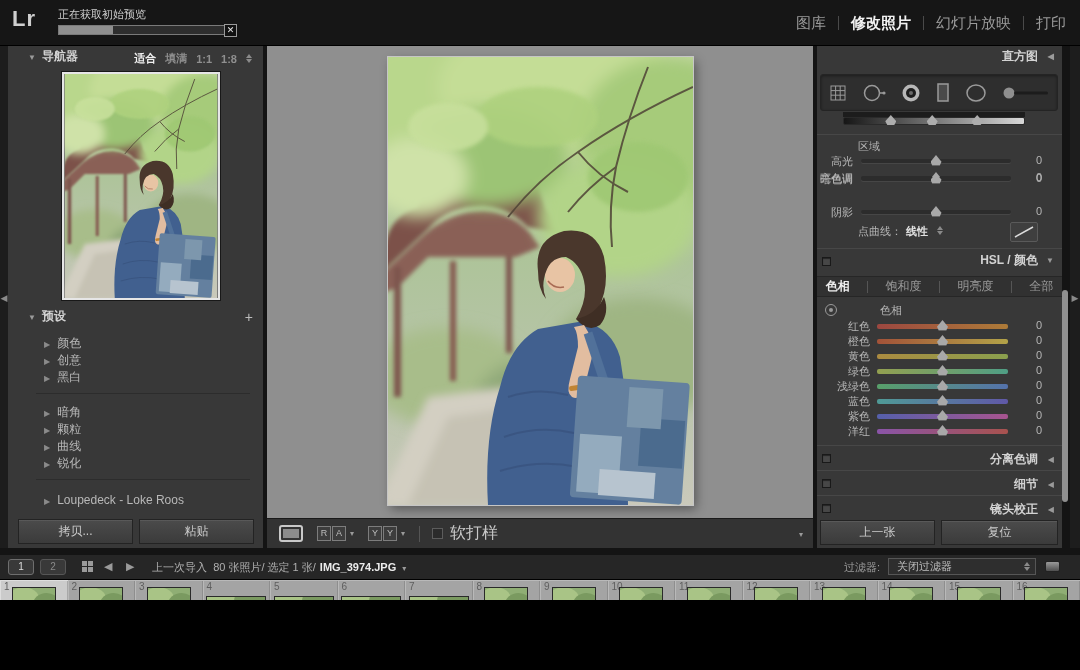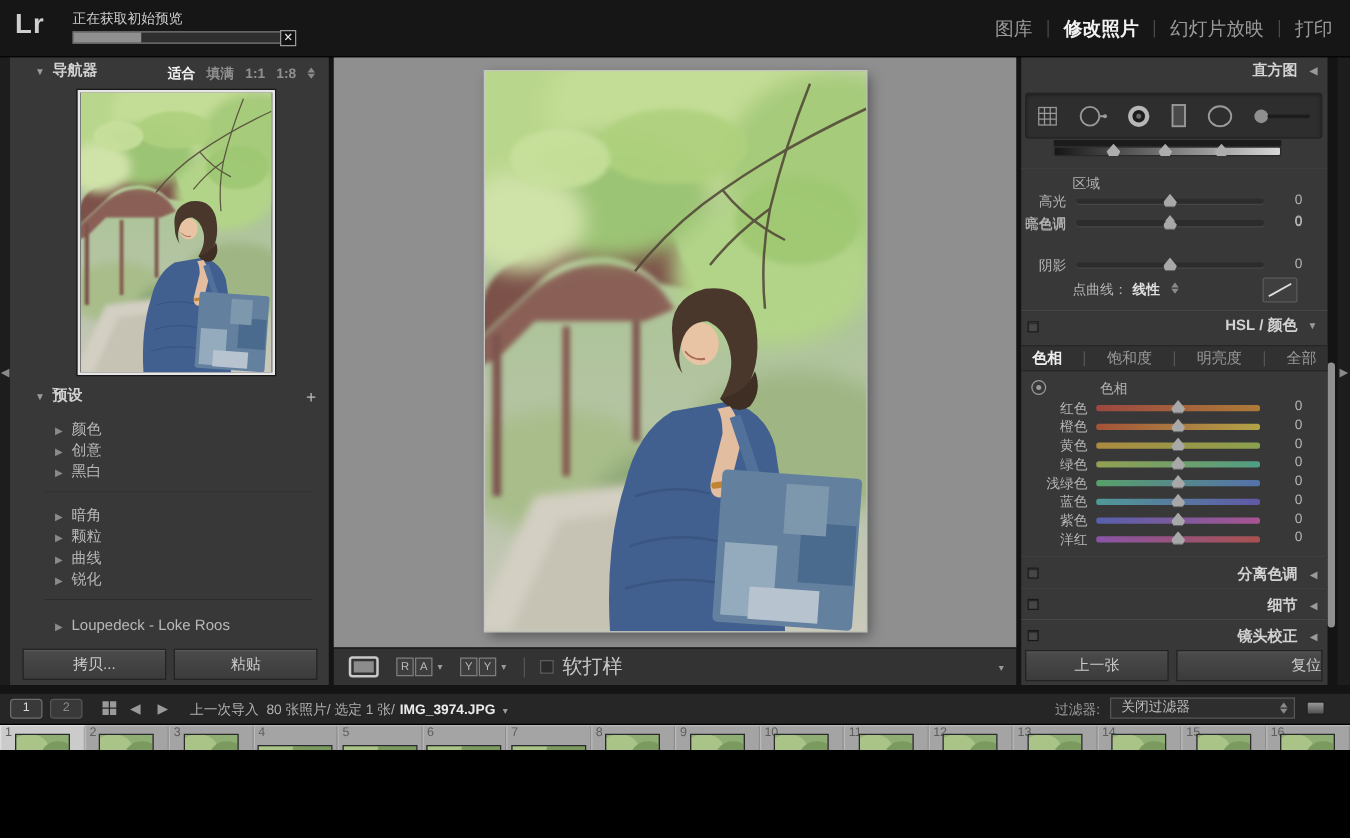--- a/index.html
+++ b/index.html
@@ -110,21 +110,21 @@
   #tat-icon::after { content:""; position:absolute; left:3px; top:3px; width:4px; height:4px; border-radius:50%; background:#9a9a9a; }
   #hue-label { position:absolute; left:63px; top:257px; color:#b5b5b5; }
   .hrow { position:absolute; left:0; width:245px; height:15px; }
   .hrow .slabel { position:absolute; left:0; width:53px; text-align:right; color:#b5b5b5; white-space:nowrap; }
   .hrow .htrack { position:absolute; left:60px; top:5px; width:131px; height:5px; border-radius:2px; background:#555; }
 
   .col-row { position:absolute; left:0; width:245px; height:23px; }
   .col-row .title { position:absolute; right:24px; top:4px; font-size:12px; font-weight:bold; color:#d2d2d2;text-align:center; }
   .col-row .tri-r { position:absolute; right:8px; top:8px; font-size:8px; color:#9a9a9a; }
   #btn-prev { left:3px; top:474px; width:115px; }
-  #btn-reset { left:124px; top:474px; width:117px;text-align:right; }
+  #btn-reset { left:124px; top:474px; width:117px; }
 
   
   #filmstrip { position:absolute; left:0; top:555px; width:1080px; height:115px; background:#111; }
   #fs-bar { position:absolute; left:0; top:0; width:1080px; height:25px; background:#262626; border-bottom:1px solid #000; font-size:11px; }
   .mon-btn { position:absolute; top:4px; width:26px; height:16px; border:1px solid #6e6e6e; border-radius:3px; background:#393939;
              color:#dcdcdc; font-size:10px; text-align:center; line-height:14px; cursor:pointer; }
   #mon-2 { left:40px; color:#8a8a8a; border-color:#565656; }
   #grid-icon { position:absolute; left:82px; top:6px; width:11px; height:11px; display:grid; grid-template-columns:5px 5px; grid-template-rows:5px 5px; gap:1px; }
   #grid-icon i { background:#9a9a9a; }
   .fs-arrow { position:absolute; top:5px; font-size:11px; color:#9a9a9a; cursor:pointer; }

